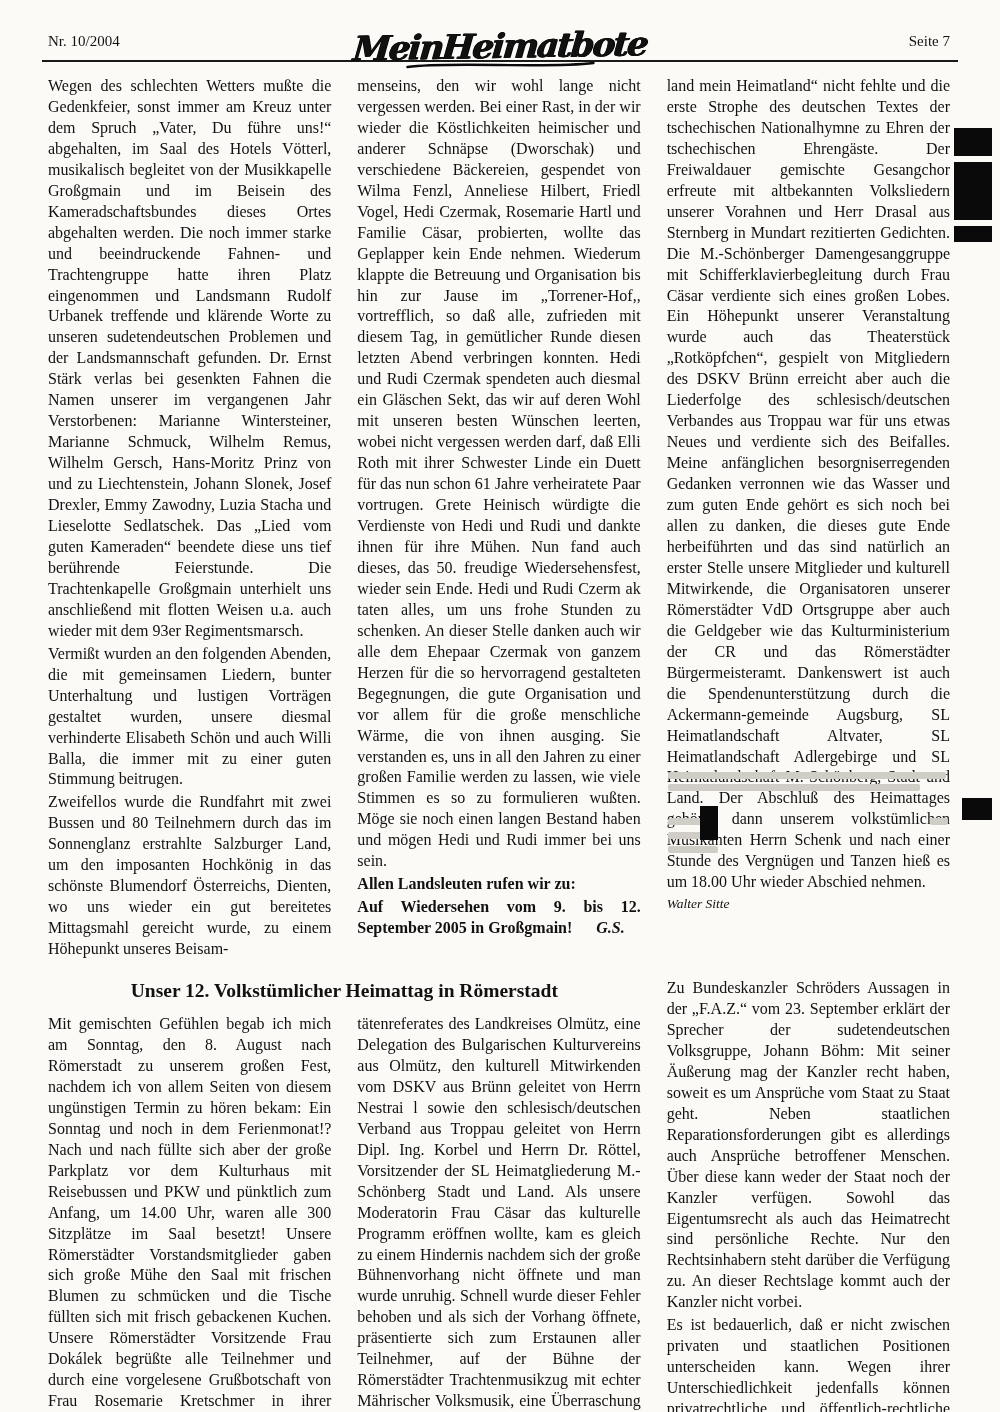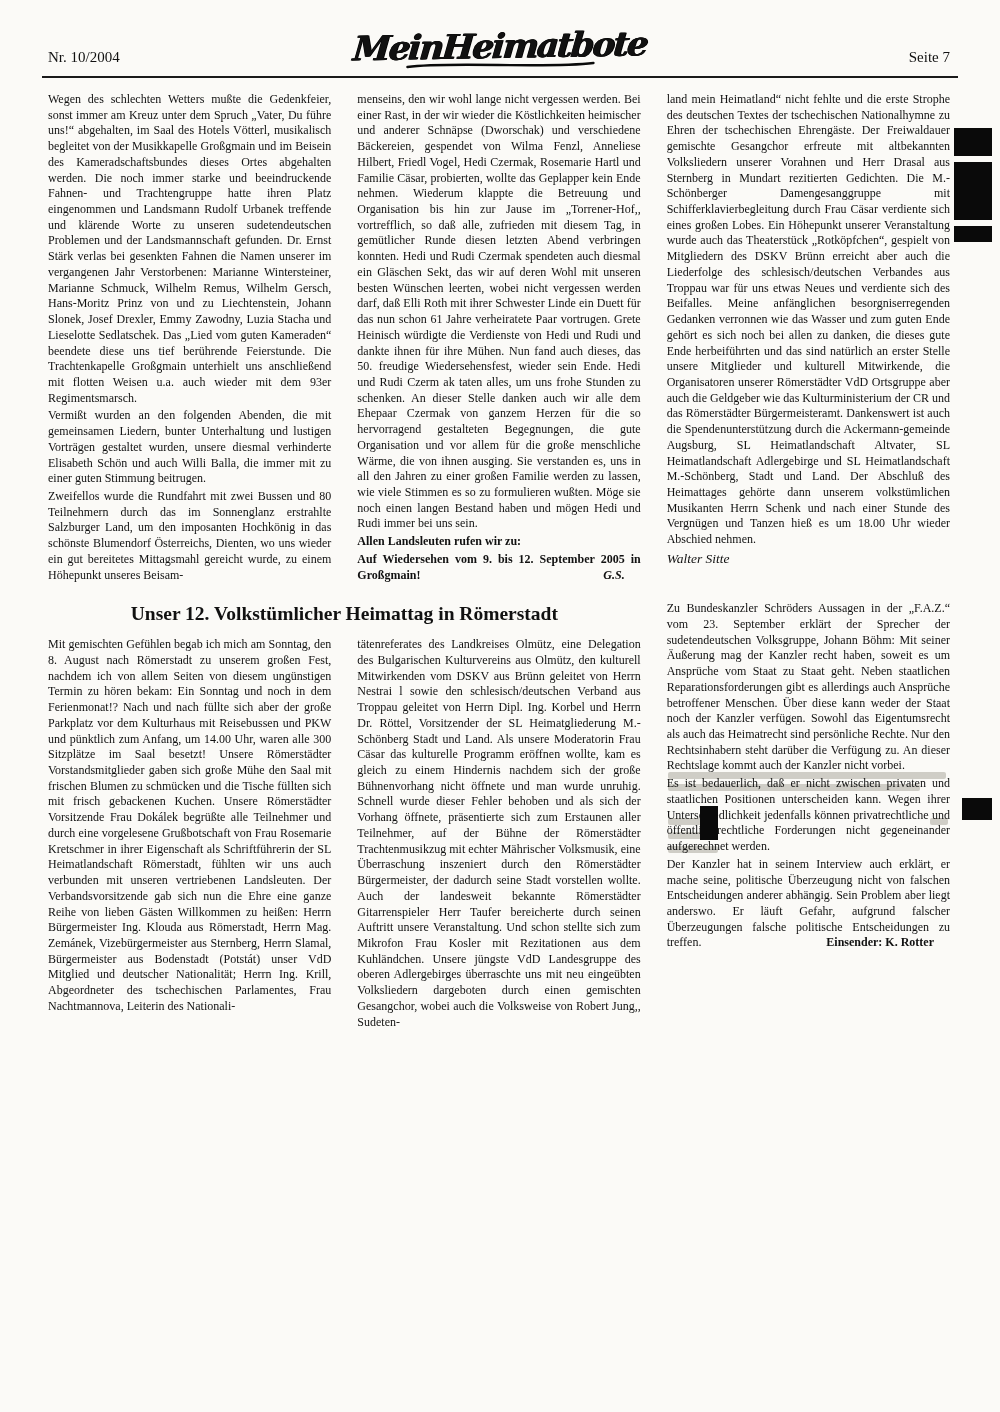--- a/index.html
+++ b/index.html
@@ -11,21 +11,21 @@
     width: 1000px;
     min-height: 1412px;
     margin: 0 auto;
     background: #fbfaf7;
     overflow: hidden;
   }
 
   
   .header-row {
     position: relative;
-    height: 76px;
+    height: 60px;
     padding: 27px 50px 6px 48px;
   }
   .issue, .pageno {
     font-size: 15px;
     position: absolute;
     bottom: 10px;
   }
   .issue { left: 48px; }
   .pageno { right: 50px; margin-top: 24px; }
   .masthead {
@@ -63,21 +63,21 @@
   .bottom-section {
     display: grid;
     grid-template-columns: repeat(3, 1fr);
     column-gap: 26px;
     padding: 16px 50px 34px 48px;
   }
   .article2-wrap { grid-column: 1 / span 2; }
   .article3 { grid-column: 3; position: relative; z-index: 2; }
 
   p.body-text {
-    font-size: 12px;
+    font-size: 16px;
     line-height: 1.31;
     text-align: justify;
     margin-bottom: 2px;
   }
   .call-line { margin-top: 1px; }
   .bold { font-weight: 700; }
   .rel { position: relative; padding-right: 0; }
   .abs-sig {
     position: absolute;
     right: 16px;

